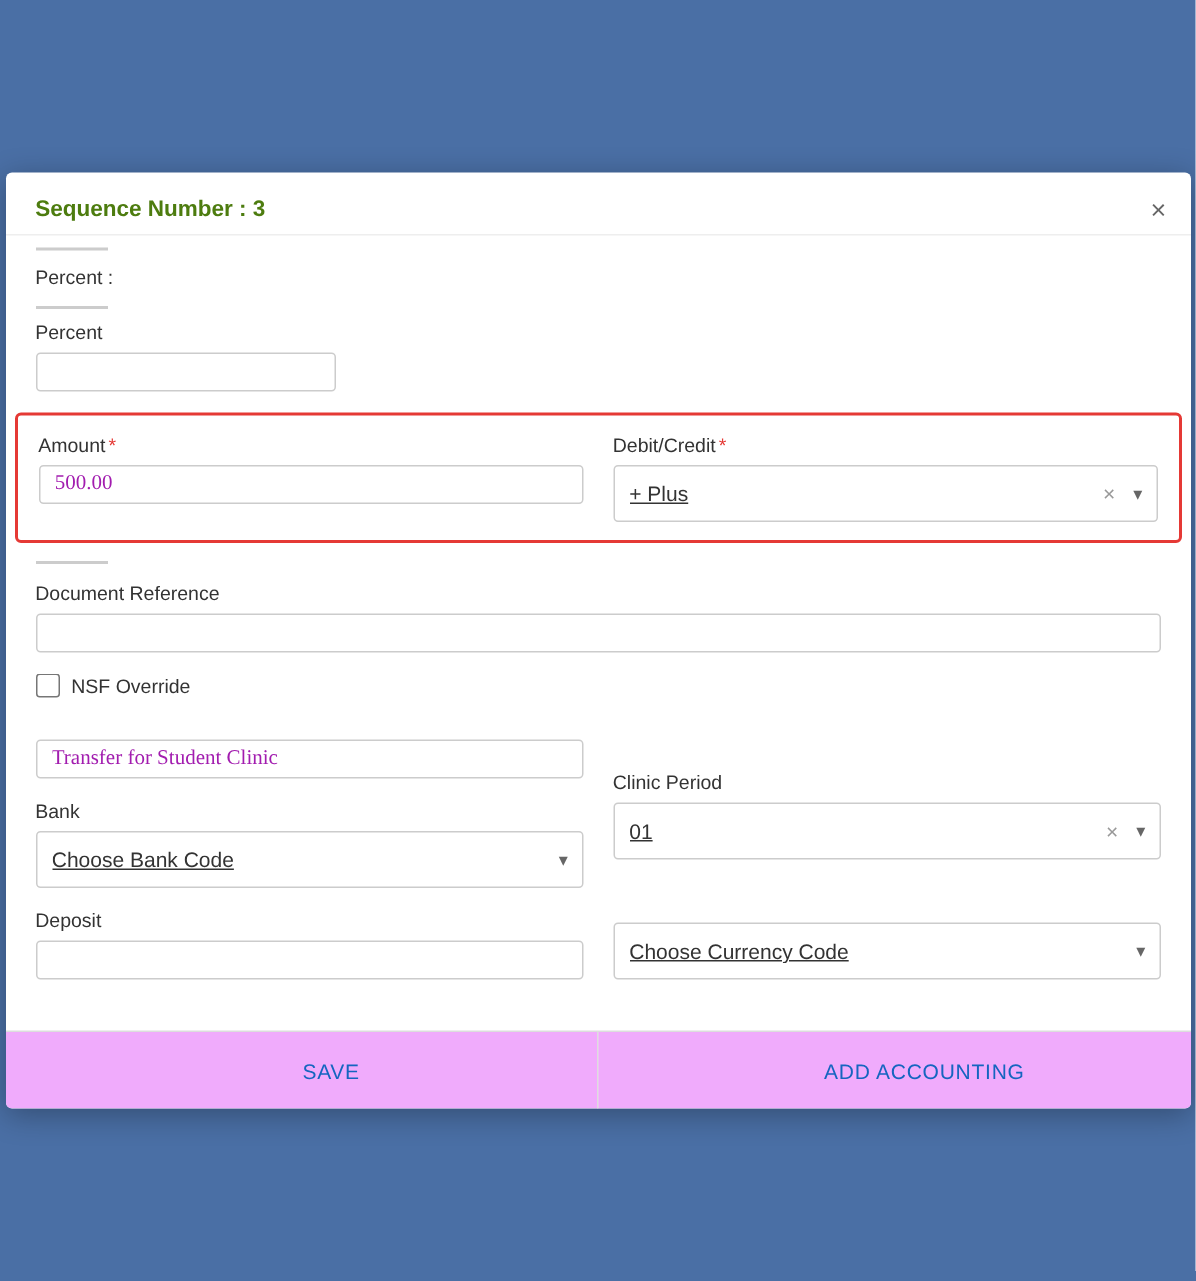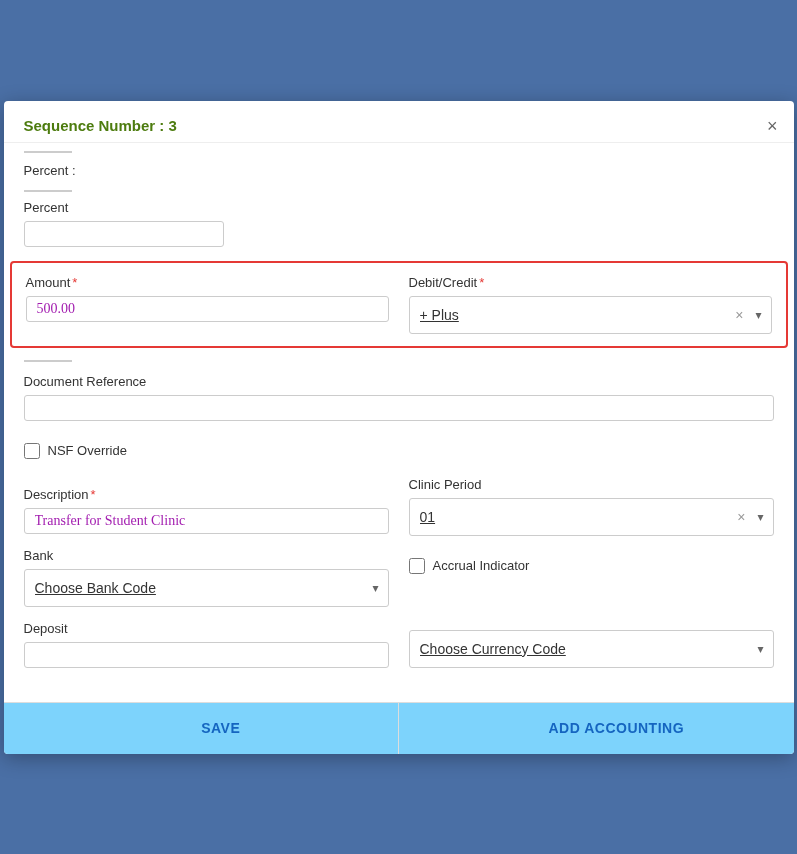--- a/index.html
+++ b/index.html
@@ -175,23 +175,23 @@
       margin-bottom: 4px;
     }
     .modal-footer {
       display: flex;
       border-top: 1px solid #ddd;
       height: 52px;
     }
     .footer-btn {
       flex: 1;
       border: none;
-      background: #7dd3fc;
-      font-size: 14px;
-      font-weight: 700;
+      background: #f0abfc;
+      font-size: 14px;
+      font-weight: 400;
       cursor: pointer;
       letter-spacing: 0.5px;
       text-transform: uppercase;
       padding-left: 40px;
     }
     .footer-btn.save {
       color: #1565C0;
       border-right: 1px solid #ddd;
     }
     .footer-btn.add-accounting {
@@ -267,23 +267,20 @@
         </div>
       </div>
 
       <div class="form-row" style="align-items:flex-end;">
         <div style="flex:1; display:flex; flex-direction:column; gap:14px;">
           <div class="checkbox-row">
             <input type="checkbox" style="">
             <label class="checkbox-label">NSF Override</label>
           </div>
           <div class="form-group">
-            <label class="form-label">
-              <span>Description</span><span class="required">*</span>
-            </label>
             <input type="text" class="form-input" value="Transfer for Student Clinic" style="">
           </div>
           <div class="form-group">
             <label class="form-label">Bank</label>
             <div class="select-wrapper">
               <select>
                 <option value="" disabled="" selected="">Choose Bank Code</option>
               </select>
               <span class="select-arrow">▾</span>
             </div>
@@ -300,24 +297,20 @@
               <select>
                 <option value="01" selected="">01</option>
                 <option value="02">02</option>
                 <option value="03">03</option>
                 <option value="04">04</option>
               </select>
               <span class="select-clear">×</span>
               <span class="select-arrow">▾</span>
             </div>
           </div>
-          <div class="checkbox-row" style="margin-top:8px;">
-            <input type="checkbox" style="">
-            <label class="checkbox-label">Accrual Indicator</label>
-          </div>
           <div class="form-group" style="margin-top:28px;">
             <div class="select-wrapper">
               <select>
                 <option value="" disabled="" selected="">Choose Currency Code</option>
               </select>
               <span class="select-arrow">▾</span>
             </div>
           </div>
         </div>
       </div>

